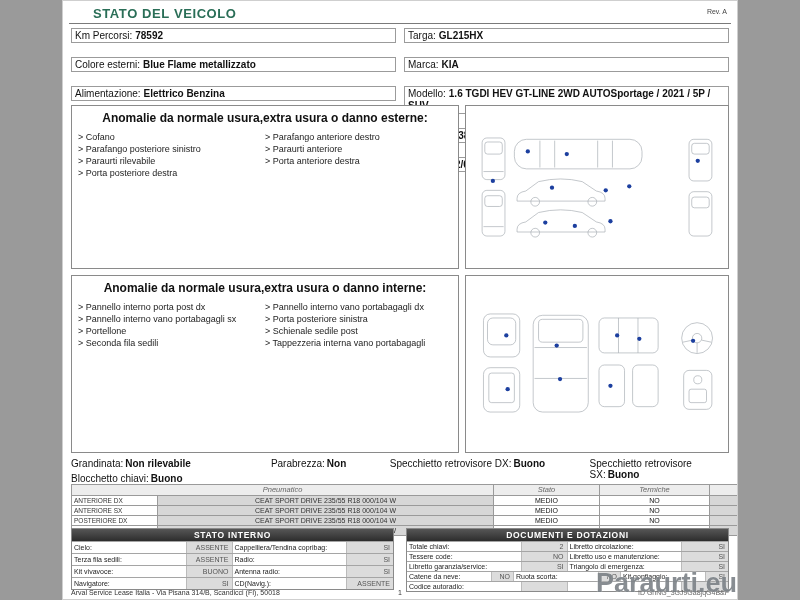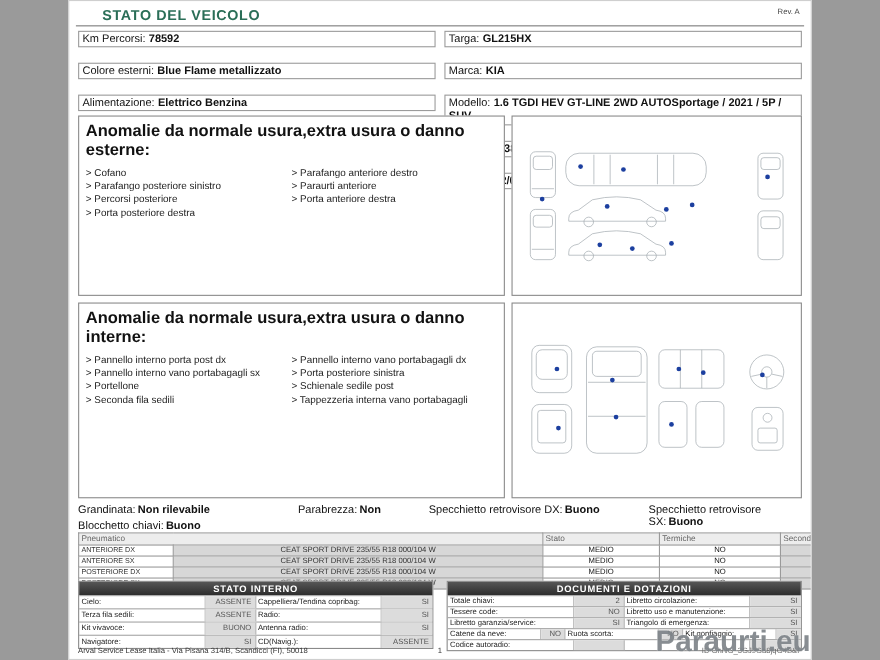--- a/index.html
+++ b/index.html
@@ -16,37 +16,37 @@
   .info .col{flex:1;}
   .irow{border:1px solid #9b9b9b;padding:0 3px;font-size:10px;line-height:13px;margin-bottom:14px;white-space:nowrap;overflow:hidden;background:#fff;}
   .irow.wrap{white-space:normal;line-height:12px;padding:1px 3px;}
   .irow b{margin-left:3px;}
   
   .sect{position:absolute;left:8px;right:8px;display:flex;gap:6px;}
   #sect-ext{top:104px;height:164px;}
   #sect-int{top:274px;height:178px;}
   .txtbox{width:388px;border:1px solid #8a8a8a;padding:5px 6px;background:#fff;}
   .diagbox{flex:1;border:1px solid #8a8a8a;background:#fff;}
-  .shead{font-weight:bold;font-size:15px;margin-bottom:7px;}
+  .shead{font-weight:bold;font-size:12px;margin-bottom:7px;text-align:center;}
   .cols{display:flex;}
   .cols ul{list-style:none;width:50%;}
   .cols li{font-size:9px;line-height:11px;margin-bottom:1px;padding-left:11px;text-indent:-11px;max-width:170px;color:#1c1c1c;}
   .cols li::before{content:"> ";}
   .diagbox svg{width:100%;height:100%;display:block;}
   
   .cond{position:absolute;top:457px;left:8px;right:8px;display:flex;font-size:10px;}
   .cond b{margin-left:2px;}
   .cond-left{width:222px;}
   .cond-left div{margin-bottom:4px;}
   .ci-par{width:132px;}
   .ci-dx{width:222px;}
   
   .tires{position:absolute;top:483px;left:8px;width:784px;border-collapse:collapse;table-layout:fixed;}
   .tires td{border:1px solid #9a9a9a;font-size:7px;line-height:9px;padding:0 2px;overflow:hidden;white-space:nowrap;}
-  .tires .th td{background:#ededed;color:#666;text-align:left;font-size:7.5px;line-height:10px;}
+  .tires .th td{background:#ededed;color:#666;text-align:center;font-size:7.5px;line-height:10px;font-style:italic;}
   .tires .pos{font-size:6.5px;color:#333;}
   .tires .gry{background:#d7d7d7;color:#333;}
   .tires .mid{text-align:center;}
   
   .bottom{position:absolute;top:527px;left:8px;right:8px;display:flex;gap:12px;align-items:flex-start;}
   .panel{flex:1;border:1px solid #8a8a8a;background:#fff;}
   .pheader{background:linear-gradient(#565656,#2d2d2d);color:#fff;font-size:8.5px;font-weight:bold;text-align:center;letter-spacing:.7px;line-height:12px;}
   .prow{display:flex;border-top:1px solid #a5a5a5;}
   .dlbl{flex:1.5;font-size:7px;padding:0 2px;border-right:1px solid #bbb;white-space:nowrap;overflow:hidden;color:#222;}
   .dval{flex:0 0 46px;background:#dcdcdc;color:#555;font-size:7px;text-align:right;padding:0 3px;border-right:1px solid #bbb;}
@@ -88,21 +88,21 @@
     </div>
   </div>
 
   <div class="sect" id="sect-ext">
     <div class="txtbox">
       <div class="shead">Anomalie da normale usura,extra usura o danno esterne:</div>
       <div class="cols">
         <ul>
           <li>Cofano</li>
           <li>Parafango posteriore sinistro</li>
-          <li>Percorsi posteriore</li>
+          <li>Paraurti rilevabile</li>
           <li>Porta posteriore destra</li>
         </ul>
         <ul>
           <li>Parafango anteriore destro</li>
           <li>Paraurti anteriore</li>
           <li>Porta anteriore destra</li>
         </ul>
       </div>
     </div>
     <div class="diagbox">

